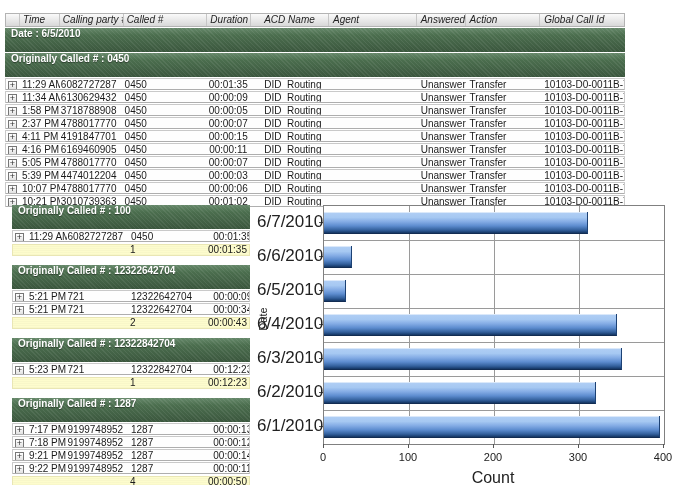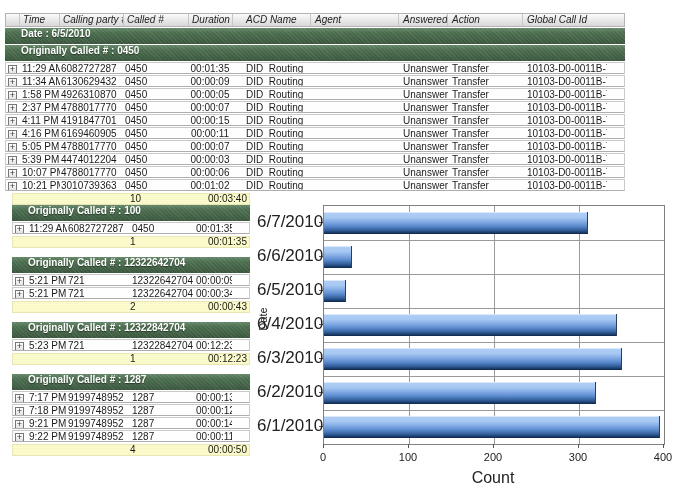--- a/index.html
+++ b/index.html
@@ -12,28 +12,28 @@
 
   
   .table{position:absolute;left:5px;top:13px;width:620px;}
   .hdr{display:flex;height:14px;box-sizing:border-box;
     background:linear-gradient(#fafafa,#d8d8d8);
     border:1px solid #b3b3b3;font-style:italic;color:#222;}
   .hc{box-sizing:border-box;line-height:12px;padding-left:3px;border-right:1px solid #c6c6c6;
     white-space:nowrap;overflow:hidden;}
   .hc:last-child{border-right:none;}
 
-  .c0{width:14px;} .c1{width:40px;} .c2{width:64px;} .c3{width:65px;}
+  .c0{width:14px;} .c1{width:40px;} .c2{width:64px;} .c3{width:84px;}
   .c4{width:44px;text-align:center;padding-right:2px;}
   .c5{width:78px;padding-left:13px;} .c6{width:88px;padding-left:4px;}
   .c7{width:49px;padding-left:4px;} .c8{width:75px;padding-left:4px;}
   .c9{width:84px;padding-left:4px;}
   .sec .c4{width:36px;}
 
-  .band{height:16px;margin-top:1px;line-height:12px;padding-left:16px;box-sizing:border-box;
+  .band{height:24px;margin-top:1px;line-height:12px;padding-left:6px;box-sizing:border-box;
     color:#ffffff;font-weight:bold;white-space:nowrap;
     background:
       repeating-linear-gradient(45deg,rgba(255,255,255,.07) 0 1px,transparent 1px 3px),
       linear-gradient(#66886a 0%,#4b6e4e 30%,#415f44 75%,#3a563d 100%);
     text-shadow:0 1px 1px rgba(0,0,0,.45);}
   .row{display:flex;height:12px;margin-top:1px;box-sizing:border-box;
     background:#fefefe;border:1px solid #c9c9c9;border-bottom-color:#aeaeae;border-radius:1px;}
   .rc{box-sizing:border-box;line-height:10px;white-space:nowrap;overflow:hidden;padding-top:0.5px;}
   .rc.c1{padding-left:2px;} .rc.c2{padding-left:1px;} .rc.c3{padding-left:1px;}
 
@@ -113,21 +113,21 @@
           <div class="rc c4">00:00:09</div>
           <div class="rc c5">DID_Routing</div>
           <div class="rc c6"></div>
           <div class="rc c7">Unanswered</div>
           <div class="rc c8">Transfer</div>
           <div class="rc c9">10103-D0-0011B-76F</div>
         </div>
         <div class="row">
           <div class="rc c0"><span class="exp">+</span></div>
           <div class="rc c1">1:58 PM</div>
-          <div class="rc c2">4926310870</div>
+          <div class="rc c2">3718788908</div>
           <div class="rc c3">0450</div>
           <div class="rc c4">00:00:05</div>
           <div class="rc c5">DID_Routing</div>
           <div class="rc c6"></div>
           <div class="rc c7">Unanswered</div>
           <div class="rc c8">Transfer</div>
           <div class="rc c9">10103-D0-0011B-770</div>
         </div>
         <div class="row">
           <div class="rc c0"><span class="exp">+</span></div>

